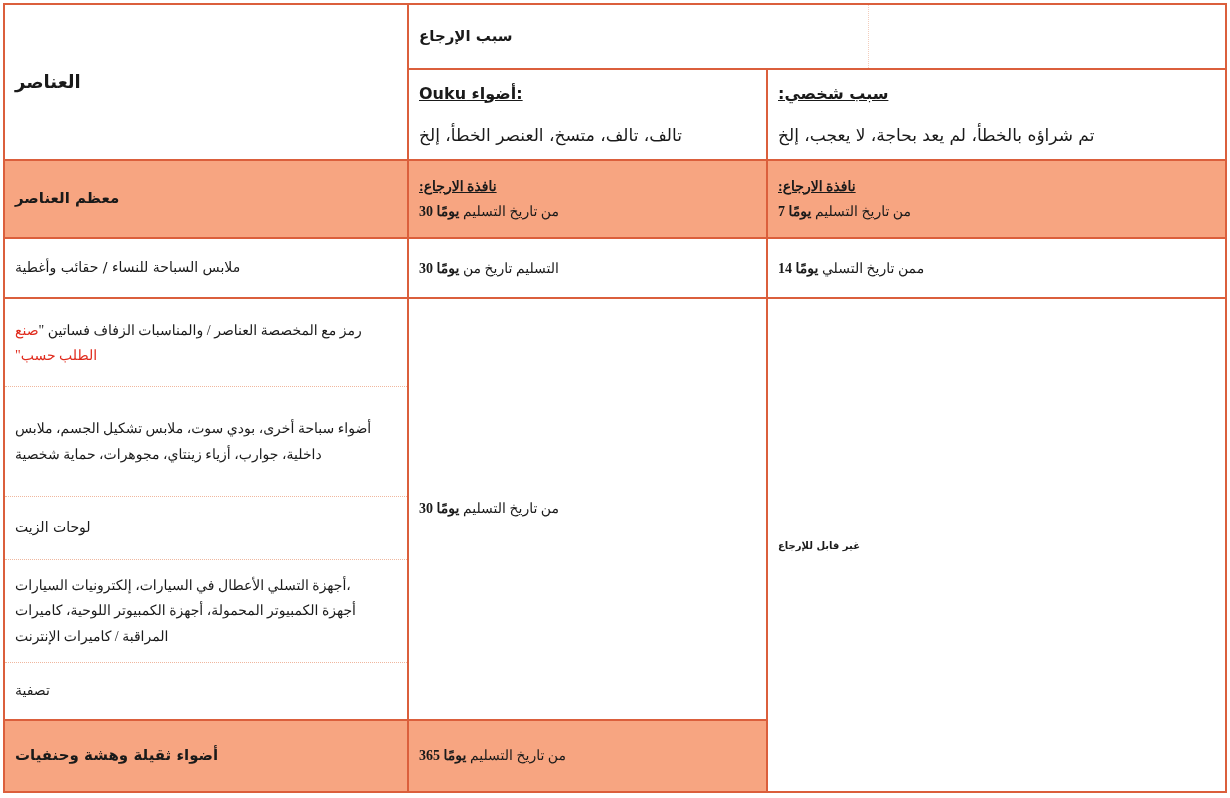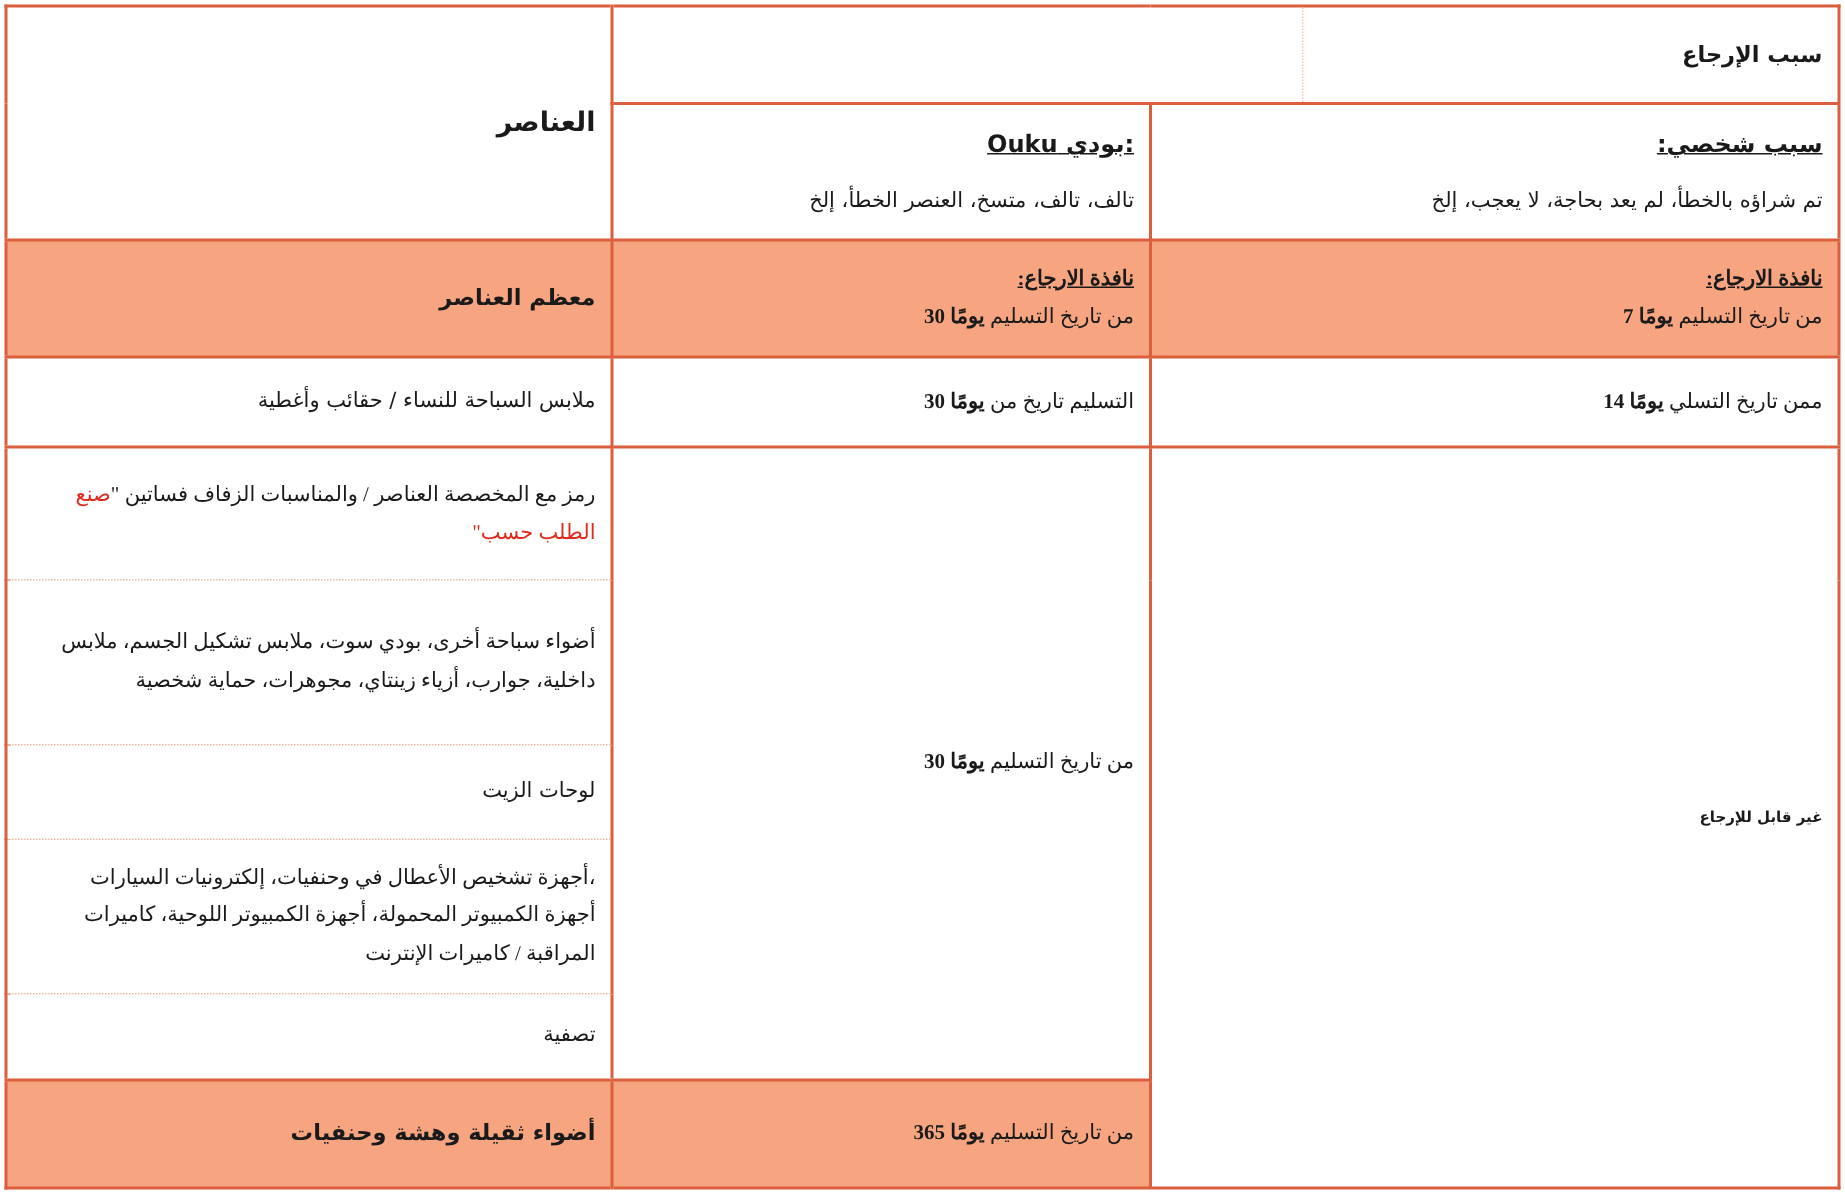--- a/index.html
+++ b/index.html
@@ -1,32 +1,32 @@
 <!DOCTYPE html>
 <html lang="ar"><head>
 <meta charset="utf-8">
 <style>
   html,body{margin:0;padding:0;background:#ffffff;}
   body{width:1230px;height:798px;font-family:"DejaVu Sans",sans-serif;color:#1a1a1a;}
   .wrap{padding:3px;}
   table{border-collapse:collapse;table-layout:fixed;width:1224px;height:790px;
         border:2px solid var(--strong);}
-  td{border:1px dotted var(--light);vertical-align:middle;text-align:right;
+  td{border:1px dotted var(--light);vertical-align:middle;text-align:left;
      padding:4px 10px;font-size:14px;line-height:1.7;direction:rtl;margin-left:24px;}
   :root{--strong:#db5f3c;--light:#f0b79e;--fill:#f7a581;--red:#e02a1c;}
   .orange{background:var(--fill);}
   .col-left{border-right:2px solid var(--strong);}
   .col-mid{border-right:2px solid var(--strong);}
   .hb{border-bottom:2px solid var(--strong);}
   .items-head{font-size:18px;font-weight:bold;}
   .reason-head{font-size:15px;font-weight:bold;position:relative;}
   .reason-head .split{position:absolute;top:0;bottom:0;left:459px;width:0;
       border-left:1px dotted #f3cdbc;}
   .h-title{font-weight:bold;text-decoration:underline;font-size:16px;margin-bottom:14px;}
-  .h-sub{font-size:14px;}
+  .h-sub{font-size:17px;}
   .bold-label{font-weight:bold;font-size:15px;}
   .tl{line-height:1.8;font-family:Liberation Serif, serif;}
   .b{font-weight:bold;}
   .u{text-decoration:underline;}
   .red{color:var(--red);}
   .nonret{font-weight:bold;font-size:10px;}
 </style>
 </head>
 <body>
 
@@ -42,21 +42,21 @@
     <tr style="height:65px">
       <td class="col-left items-head hb" rowspan="2">العناصر</td>
       <td class="reason-head hb" colspan="2">
         <span>سبب الإرجاع</span>
         <span class="split"></span>
       </td>
     </tr>
 
     <tr style="height:90px">
       <td class="col-mid hb">
-        <div class="h-title">:بودي Ouku</div>
+        <div class="h-title">:أضواء Ouku</div>
         <div class="h-sub">تالف، تالف، متسخ، العنصر الخطأ، إلخ</div>
       </td>
       <td class="hb">
         <div class="h-title">سبب شخصي:</div>
         <div class="h-sub">تم شراؤه بالخطأ، لم يعد بحاجة، لا يعجب، إلخ</div>
       </td>
     </tr>
 
     <tr style="height:78px">
       <td class="col-left orange bold-label hb">معظم العناصر</td>
@@ -94,21 +94,21 @@
       <td class="col-left">
             <div class="tl"><span>أضواء سباحة أخرى، بودي سوت، ملابس تشكيل الجسم، ملابس</span></div>
             <div class="tl"><span>داخلية، جوارب، أزياء زينتاي، مجوهرات، حماية شخصية</span></div>
           </td>
     </tr>
     <tr style="height:63px">
       <td class="col-left">لوحات الزيت</td>
     </tr>
     <tr style="height:102px">
       <td class="col-left">
-            <div class="tl"><span>،أجهزة تشخيص الأعطال في وحنفيات، إلكترونيات السيارات</span></div>
+            <div class="tl"><span>،أجهزة التسلي الأعطال في السيارات، إلكترونيات السيارات</span></div>
             <div class="tl"><span>أجهزة الكمبيوتر المحمولة، أجهزة الكمبيوتر اللوحية، كاميرات</span></div>
             <div class="tl"><span>المراقبة / كاميرات الإنترنت</span></div>
           </td>
     </tr>
     <tr style="height:57px">
       <td class="col-left hb">تصفية</td>
     </tr>
 
     <tr style="height:72px">
       <td class="col-left orange bold-label">أضواء ثقيلة وهشة وحنفيات</td>

